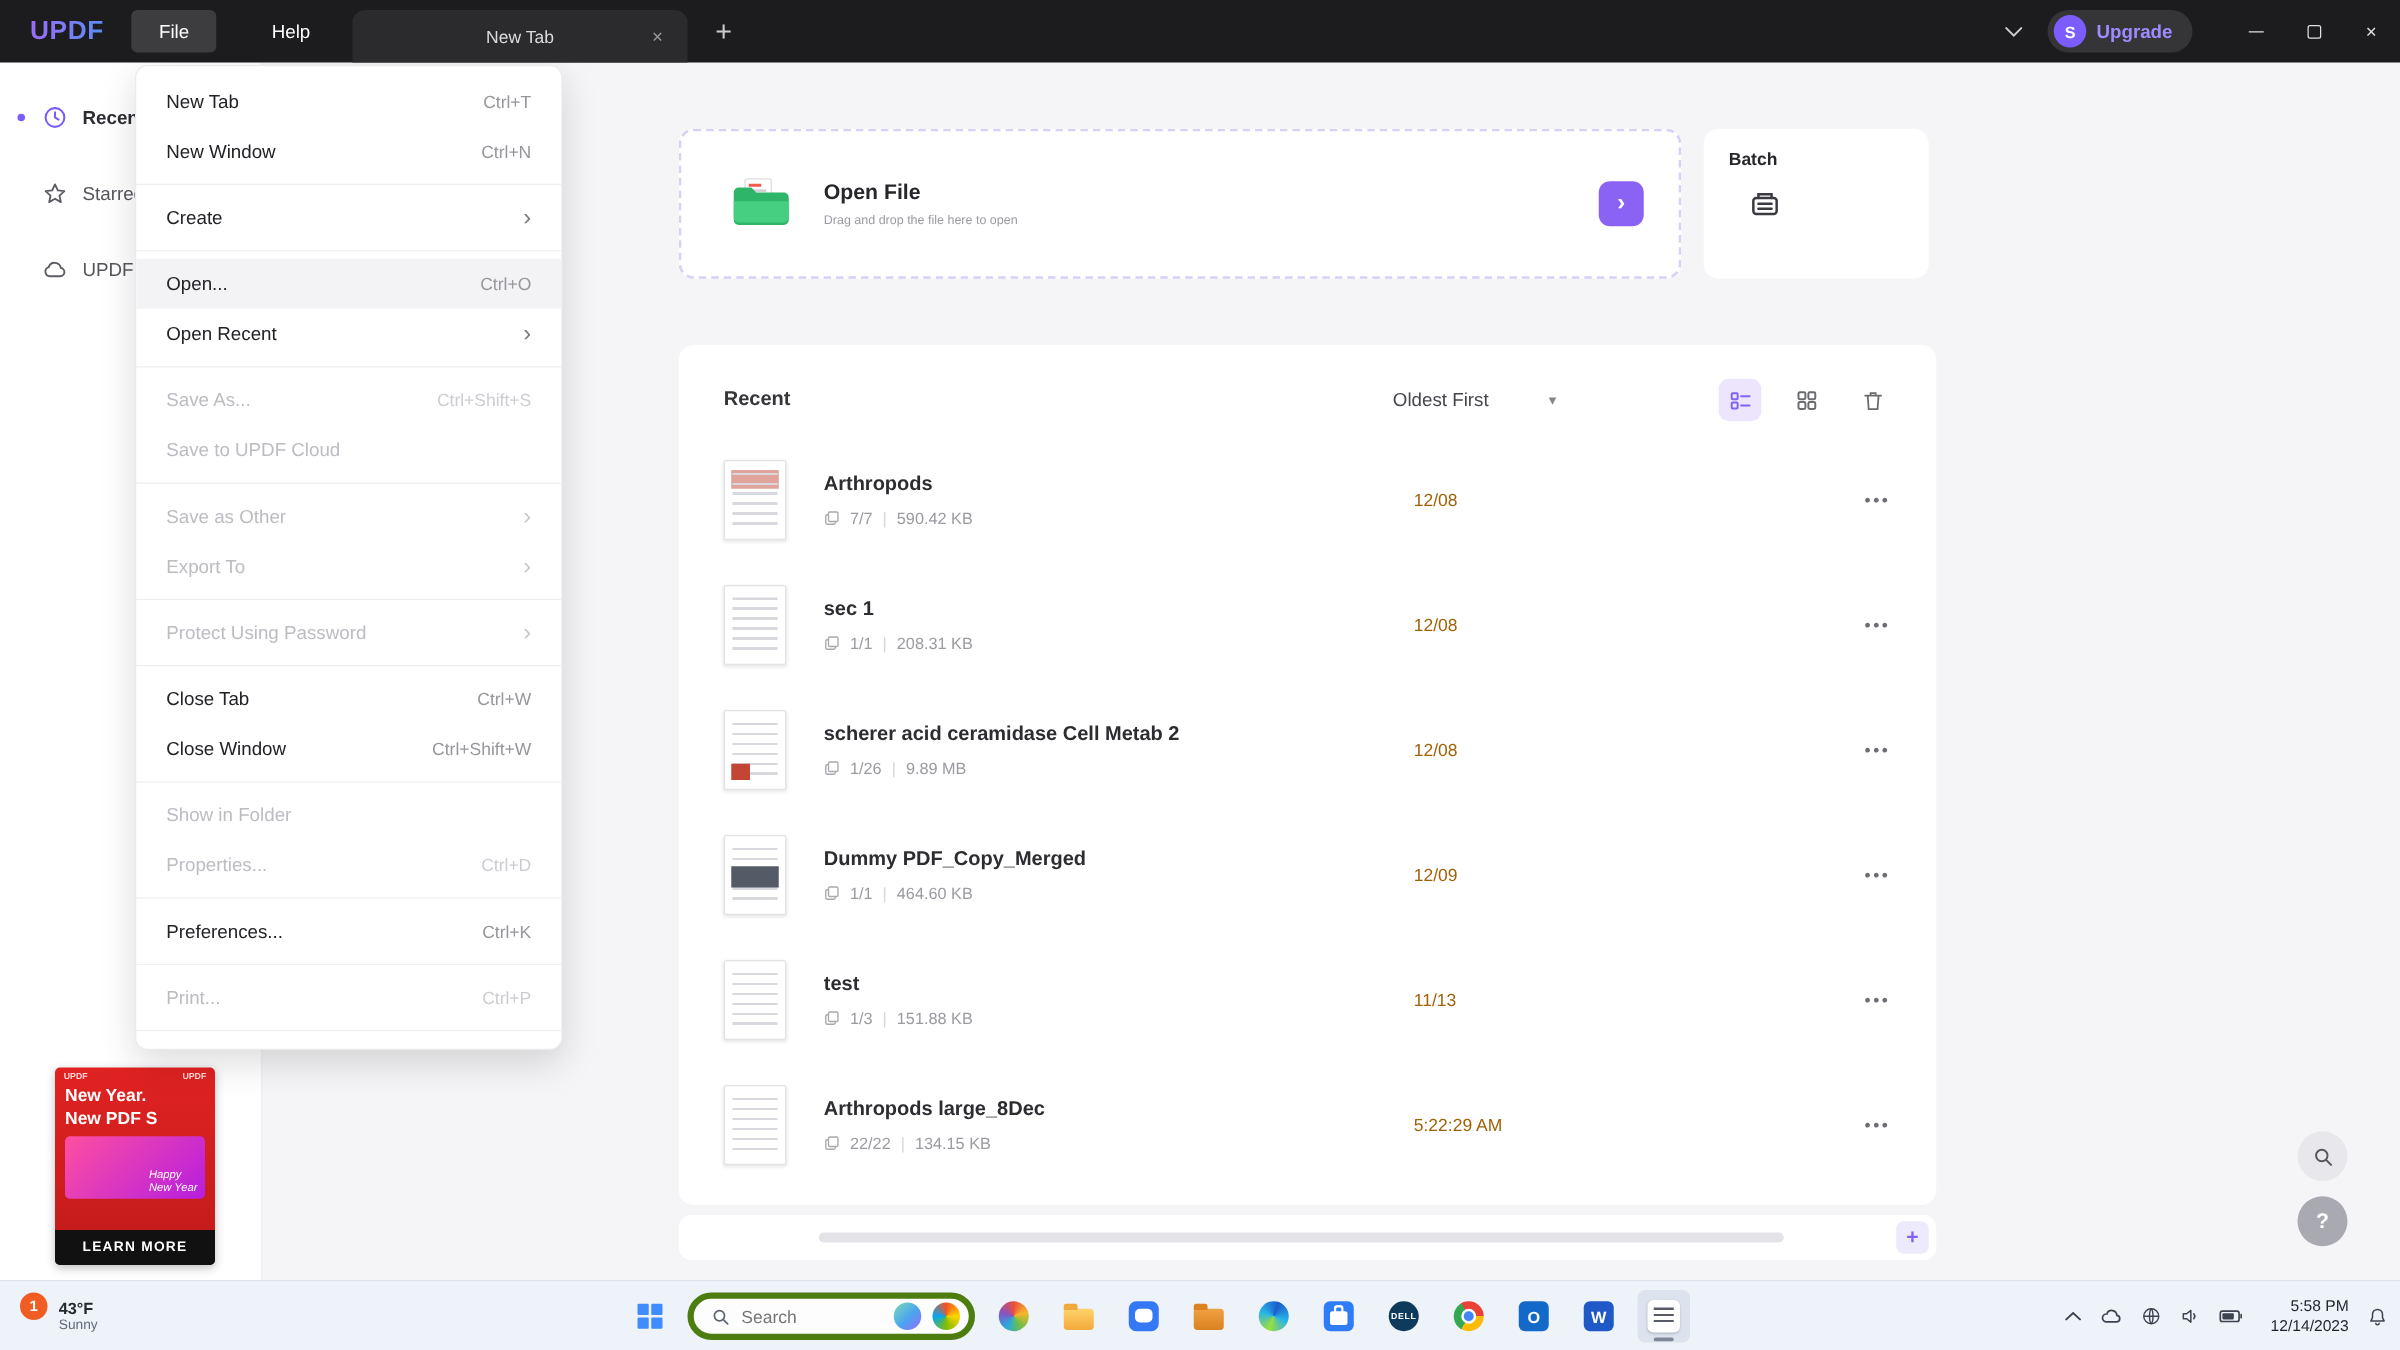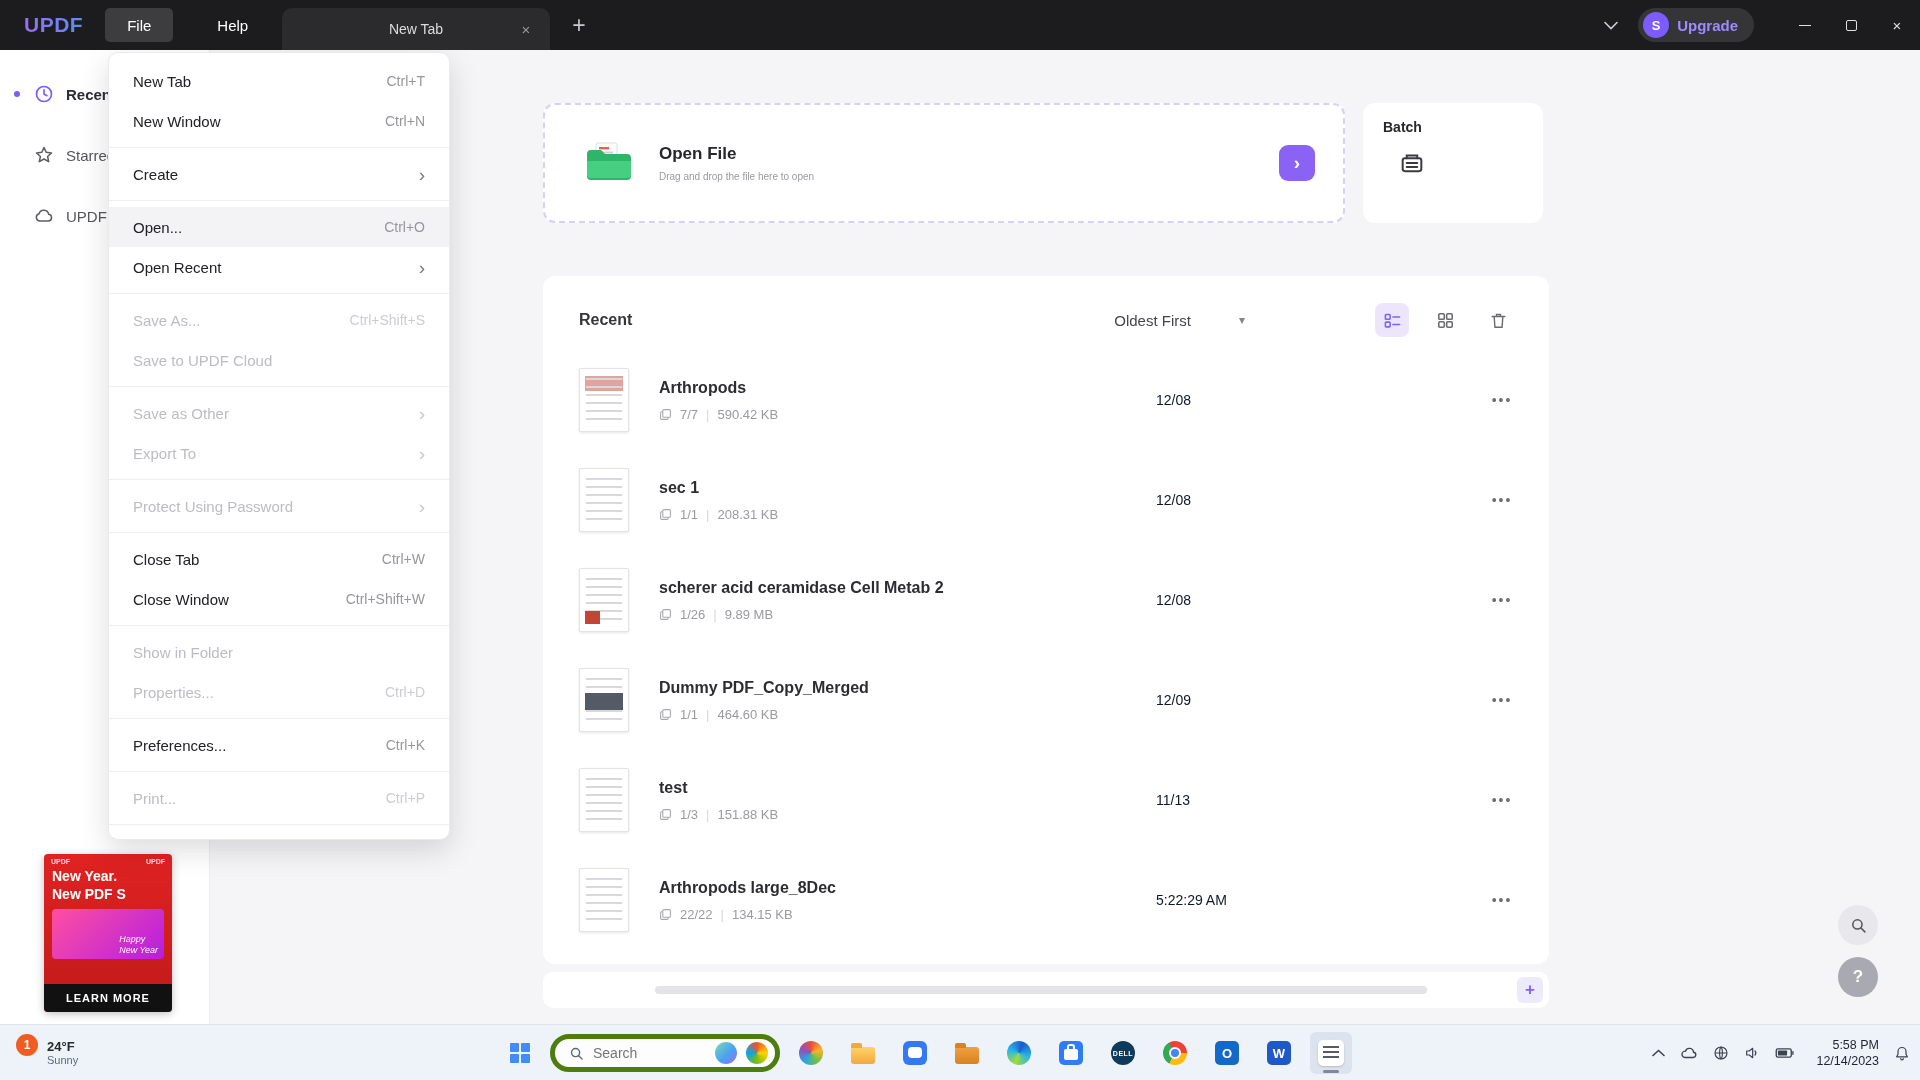--- a/index.html
+++ b/index.html
@@ -78,21 +78,21 @@
   .thumb { width:50px; height:64px; background:#fff; border:1px solid #e3e3e7; border-radius:2px; position:relative; box-shadow:0 1px 3px rgba(0,0,0,.10); overflow:hidden; flex:0 0 auto; }
   .thumb::after { content:""; position:absolute; left:6px; right:6px; top:9px; bottom:8px;
                   background:repeating-linear-gradient(to bottom,#d8d8de 0 2px,transparent 2px 8px); }
   .t1::before { content:""; position:absolute; left:5px; top:7px; width:38px; height:15px; background:#e0a49c; }
   .t3::before { content:""; position:absolute; left:5px; bottom:7px; width:15px; height:13px; background:#c44536; z-index:1; }
   .t4::before { content:""; position:absolute; left:5px; top:24px; width:38px; height:17px; background:#555b66; z-index:1; }
   .fcol { margin-left:30px; display:flex; flex-direction:column; gap:10px; }
   .nm { font-size:16px; font-weight:600; color:#2c2c31; }
   .meta { display:flex; align-items:center; gap:8px; font-size:13px; color:#9a9aa1; }
   .meta .sep { color:#d6d6da; }
-  .fdate { position:absolute; left:613px; font-size:14px; color:#0f172a; }
+  .fdate { position:absolute; left:588px; font-size:14px; color:#a16207; }
   .fmore { position:absolute; right:30px; color:#6d6d74; font-size:14px; letter-spacing:2px; width:34px; height:34px; display:flex; align-items:center; justify-content:center; }
 
   .rc-footer { position:absolute; left:543px; top:972px; width:1006px; height:36px; background:#fff; border-radius:10px; z-index:1; }
   .hscroll { position:absolute; left:112px; top:14px; width:772px; height:8px; border-radius:4px; background:#e4e4e8; }
   .add-btn { position:absolute; right:6px; top:5px; width:26px; height:26px; border-radius:6px; background:#edeafc; color:#8162f4; display:flex; align-items:center; justify-content:center; font-size:17px; font-weight:700; }
 
   .float-search { position:absolute; left:1838px; top:905px; width:40px; height:40px; border-radius:50%; background:#e8e8ec; display:flex; align-items:center; justify-content:center; z-index:2; }
   .float-help { position:absolute; left:1838px; top:957px; width:40px; height:40px; border-radius:50%; background:#a9a9b2; color:#fff; font-size:17px; font-weight:700; display:flex; align-items:center; justify-content:center; z-index:2; }
 
   
@@ -471,21 +471,21 @@
       <circle cx="10.5" cy="10.5" r="6.5"></circle>
       <path d="M15.5 15.5L21 21"></path>
     </svg>
 </div>
 <div class="float-help">?</div>
 
 <div class="taskbar">
   <div class="weather">
     <span class="wbadge">1</span>
     <span class="wtext">
-      <span class="wtemp">24°F</span>
+      <span class="wtemp">43°F</span>
       <span class="wdesc">Sunny</span>
     </span>
   </div>
 
   <div class="tb-center">
     <div class="start">
       <div class="winlogo">
           <div></div>
           <div></div>
           <div></div>

